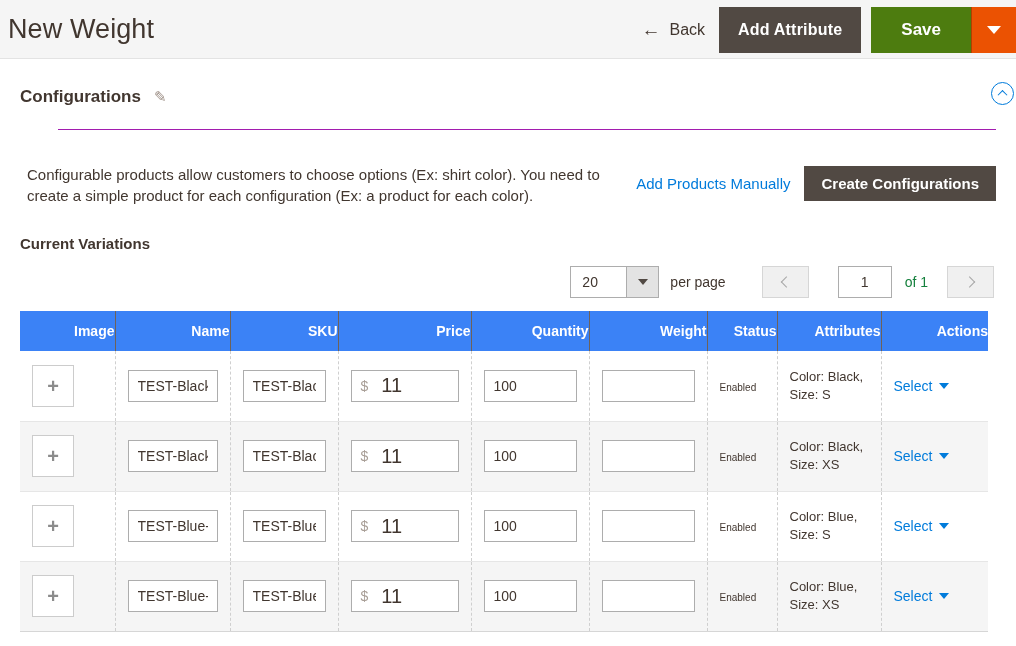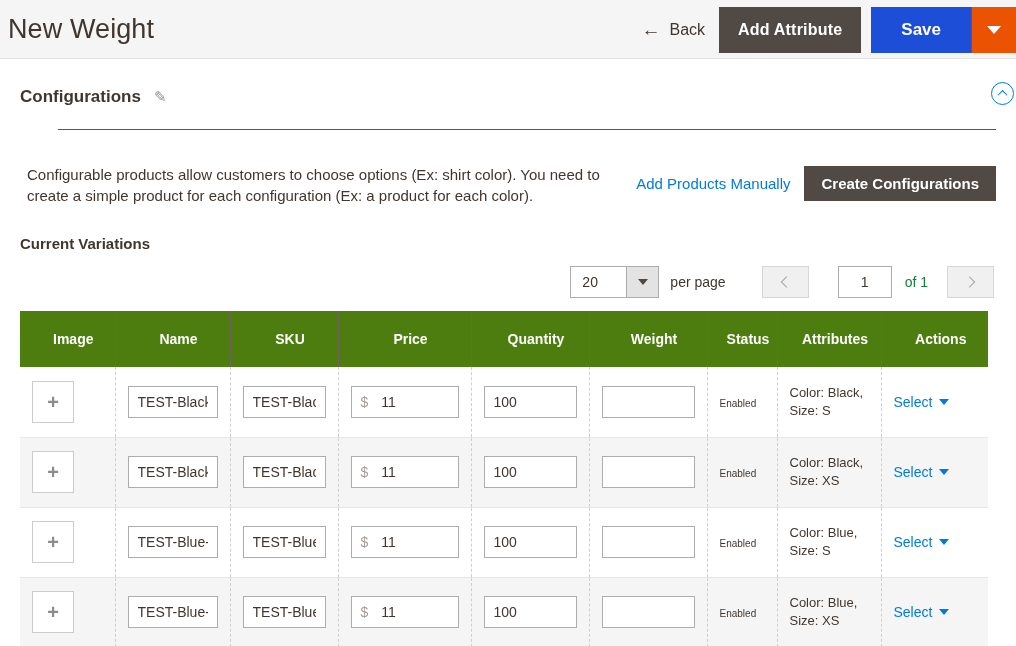--- a/index.html
+++ b/index.html
@@ -59,21 +59,21 @@
     cursor: pointer;
     font-family: inherit;
     letter-spacing: .2px;
   }
   .save-split {
     display: flex;
     height: 46px;
     margin-left: 10px;
   }
   .btn-primary {
-    background: #1d4ed8;
+    background: #4d7c0f;
     color: #ffffff;
     border: none;
     font-size: 17px;
     font-weight: 700;
     padding: 0 30px;
     height: 46px;
     cursor: pointer;
     font-family: inherit;
   }
   .btn-primary-toggle {
@@ -252,28 +252,28 @@
     margin: 0 19px 0 13px;
   }
 
   
   .var-table {
     width: 968px;
     border-collapse: collapse;
     table-layout: fixed;
   }
   .var-table th {
-    background: #4d7c0f;
+    background: #3b82f6;
     color: #ffffff;
     font-size: 14px;
     font-weight: 700;
-    text-align: center;
+    text-align: right;
     padding: 11px 0 11px 12px;
     border-right: 1px solid #6e625a;
-    height: 56px;
+    height: 40px;
     vertical-align: middle;
   }
   .var-table th:last-child { border-right: none; }
   .var-table td {
     border-right: 1px dashed #cfcfcf;
     border-bottom: 1px solid #e6e6e6;
     padding: 0 12px;
     height: 70px;
     vertical-align: middle;
     font-size: 14px;
@@ -317,21 +317,21 @@
   }
   .price-sym {
     color: #a79d95;
     font-size: 14px;
     margin-right: 11px;
   }
   .price-input {
     border: none;
     outline: none;
     width: 100%;
-    font-size: 14px;
+    font-size: 20px;
     color: #41362f;
     font-family: inherit;
     background: transparent;
   }
   .attr-text {
     font-size: 13px;
     line-height: 18px;
     color: #41362f;
   }
   .select-link {

